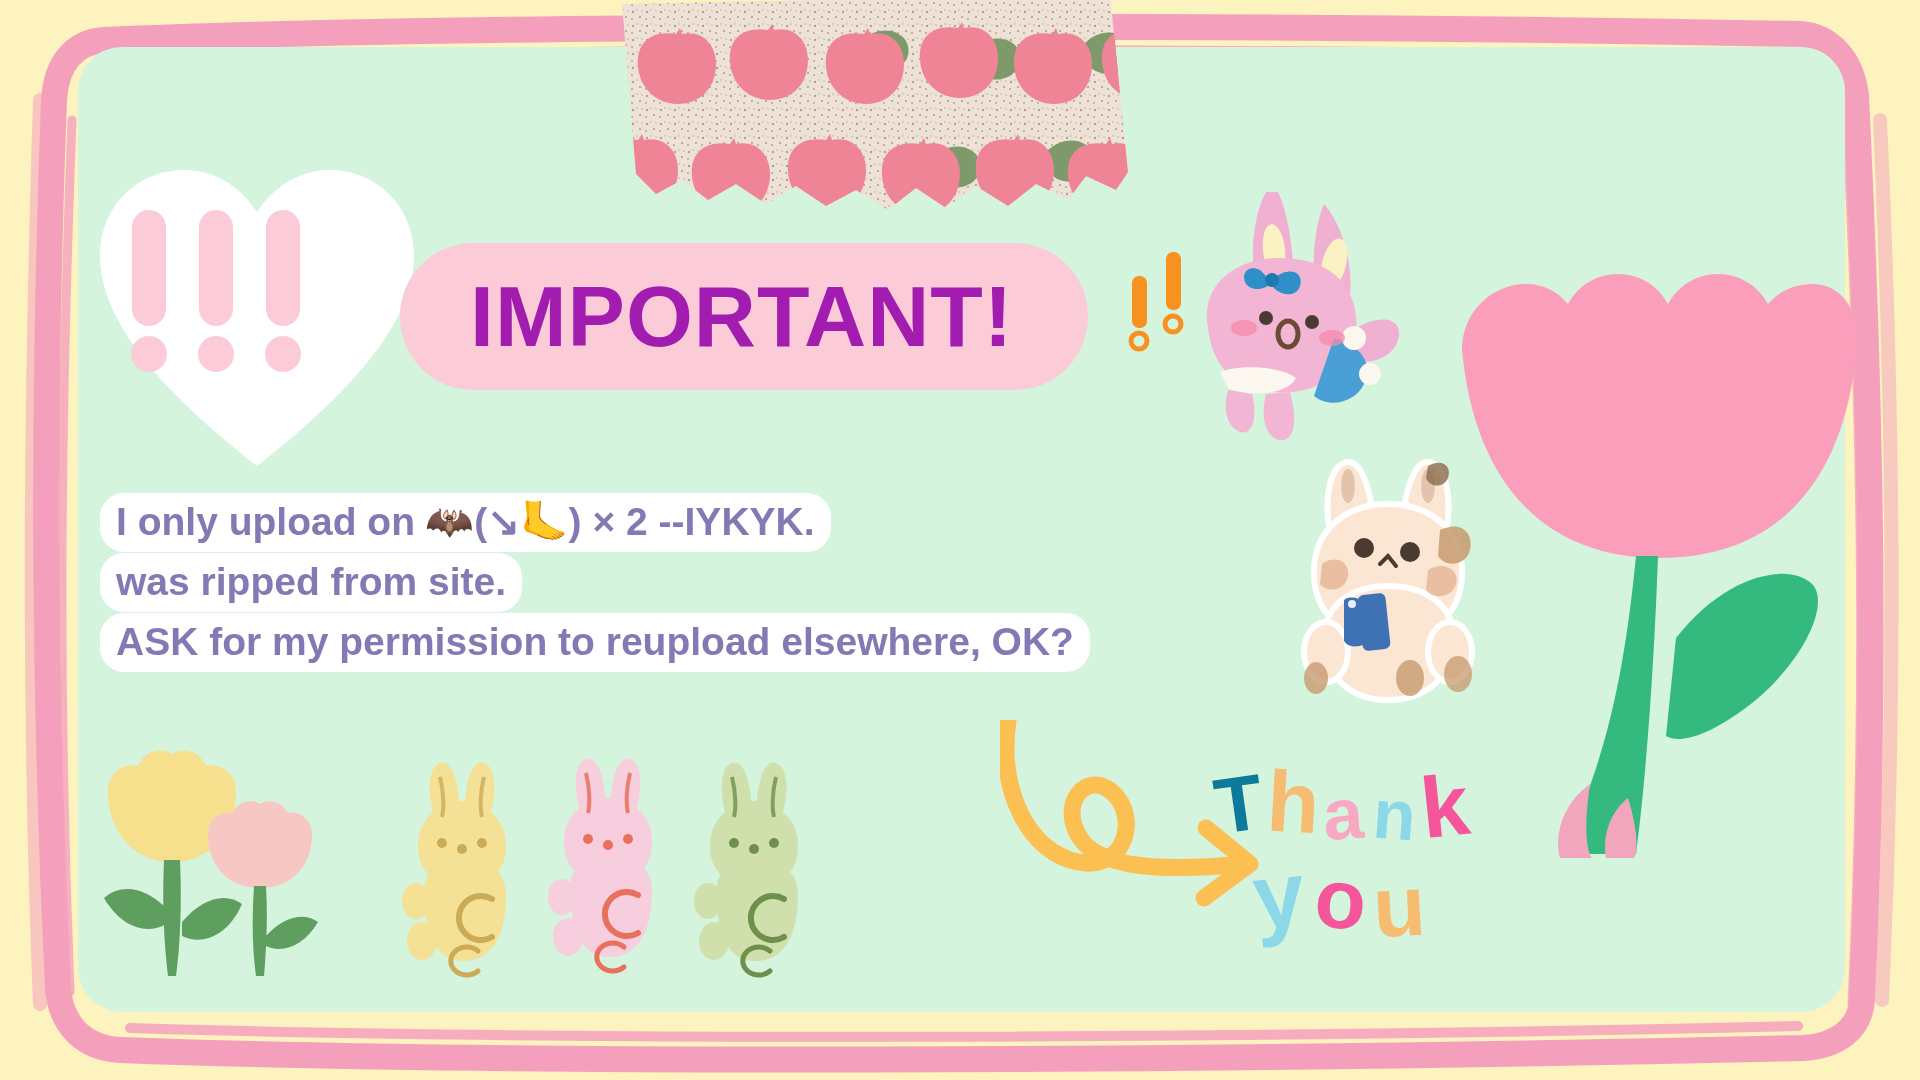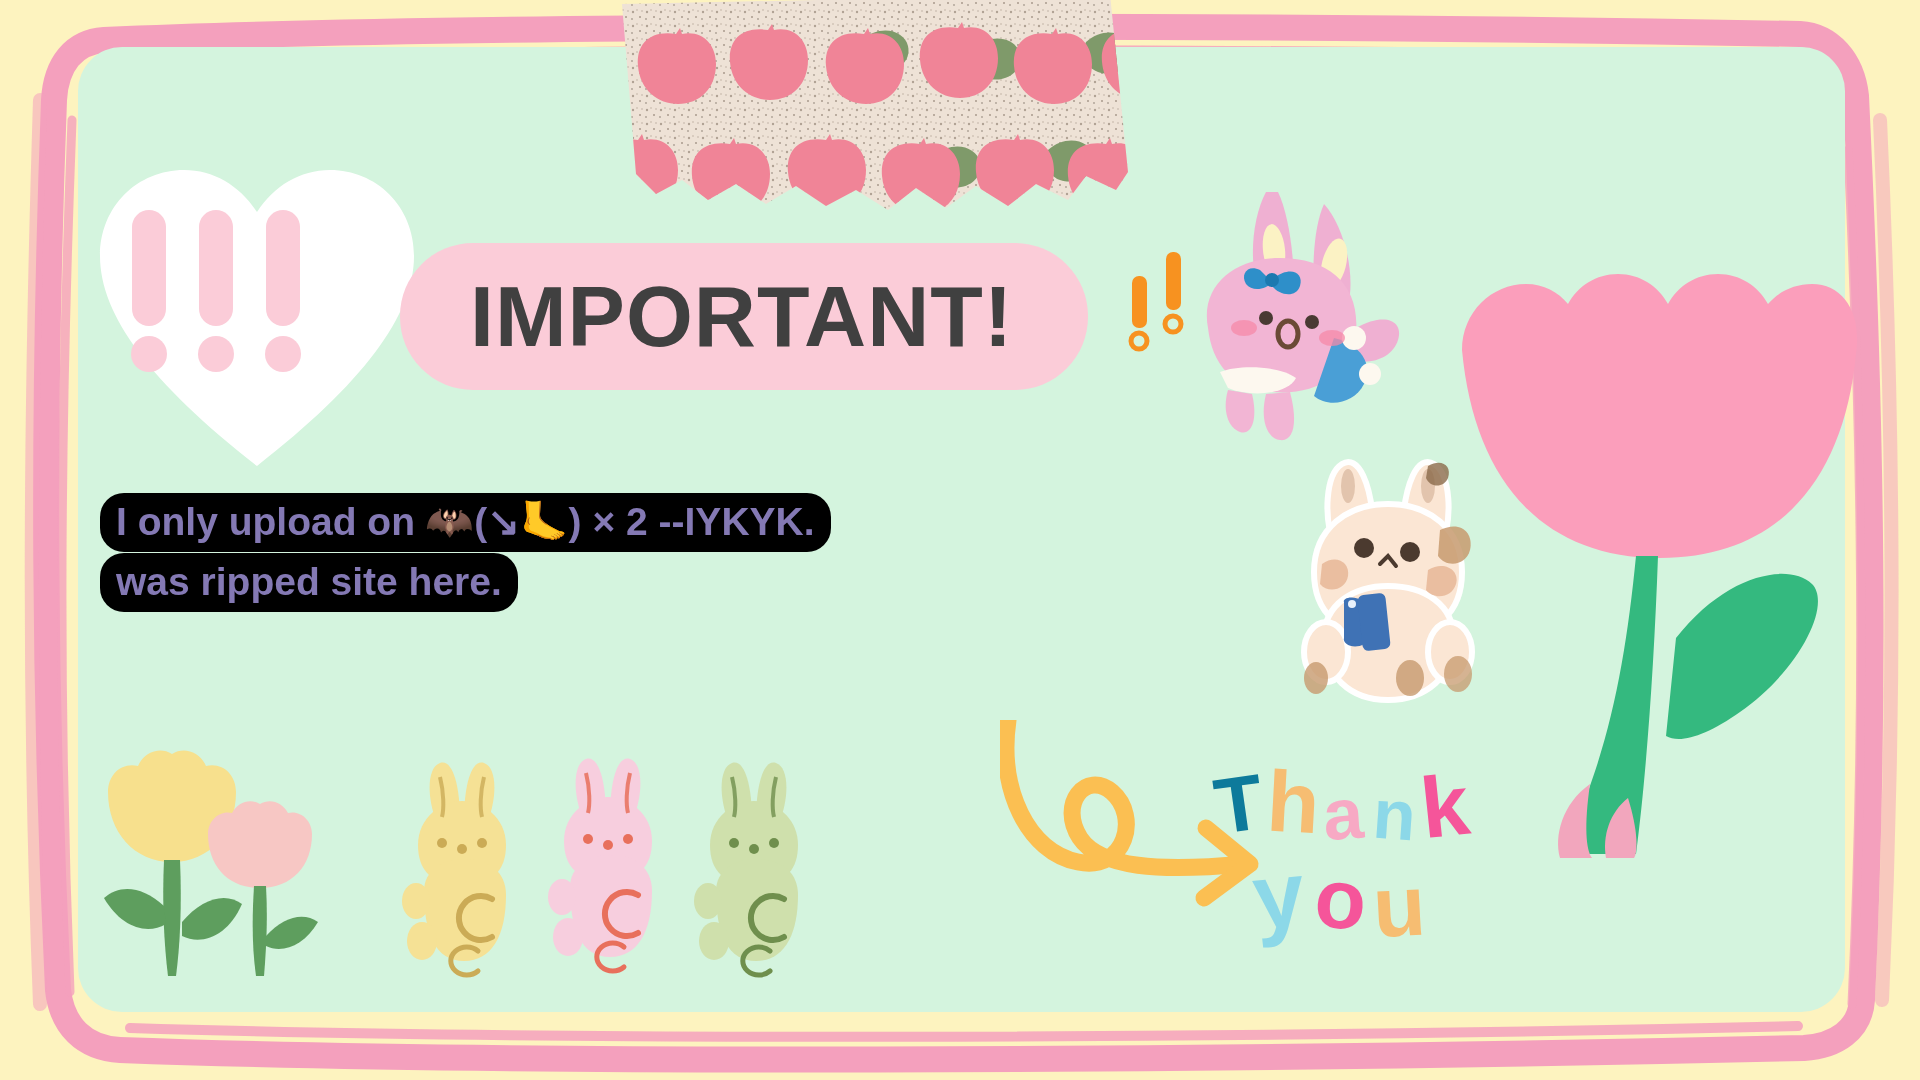--- a/index.html
+++ b/index.html
@@ -28,31 +28,31 @@
 
   
   .imp-band{
     position:absolute;left:400px;top:243px;width:688px;height:147px;
     background:#fbccd8;border-radius:73px;
   }
   .imp-text{
     position:absolute;left:470px;top:261px;width:620px;height:110px;
     line-height:110px;
     font-size:86px;font-weight:bold;letter-spacing:1px;
-    color:#404040;white-space:nowrap;
+    color:#a21caf;white-space:nowrap;
   }
 
   
   .bodytext{
     position:absolute;left:100px;top:492px;width:1080px;
     font-size:39px;font-weight:bold;line-height:60px;color:#8479b4;
   }
   .bodytext .ln{display:block;white-space:nowrap;}
   .bodytext .ln span.hl{
-    background:#000000;border-radius:24px;
+    background:#ffffff;border-radius:24px;
     padding:7px 16px 9px 16px;
     box-decoration-break:clone;-webkit-box-decoration-break:clone;
   }
 
   
   .deco{position:absolute;}
   .flying-bunny{left:1148px;top:178px;width:260px;height:270px;}
   .excl{left:1126px;top:246px;width:70px;height:130px;}
   .phone-bunny{left:1278px;top:452px;width:220px;height:265px;}
   .big-tulip{left:1440px;top:238px;width:420px;height:620px;}
@@ -148,21 +148,22 @@
       <rect x="174" y="62" width="34" height="116" rx="17"></rect>
       <circle cx="191" cy="206" r="18"></circle>
     </g>
   </svg>
 
   <div class="imp-band"></div>
   <div class="imp-text">IMPORTANT!</div>
 
   <div class="bodytext">
     <span class="ln"><span class="hl">I only upload on 🦇(↘🦶) × 2 --IYKYK.</span></span>
-    <span class="ln"><span class="hl">was ripped site here.</span></span>
+    <span class="ln"><span class="hl">was ripped from site.</span></span>
+    <span class="ln"><span class="hl">ASK for my permission to reupload elsewhere, OK?</span></span>
   </div>
 
   <svg class="deco excl" viewBox="0 0 70 130">
     <g fill="#f79220">
       <rect x="6" y="30" width="15" height="52" rx="7"></rect>
       <circle cx="13" cy="95" r="8" fill="none" stroke="#f79220" stroke-width="5"></circle>
       <rect x="40" y="6" width="15" height="58" rx="7"></rect>
       <circle cx="47" cy="78" r="8" fill="none" stroke="#f79220" stroke-width="5"></circle>
     </g>
   </svg>

